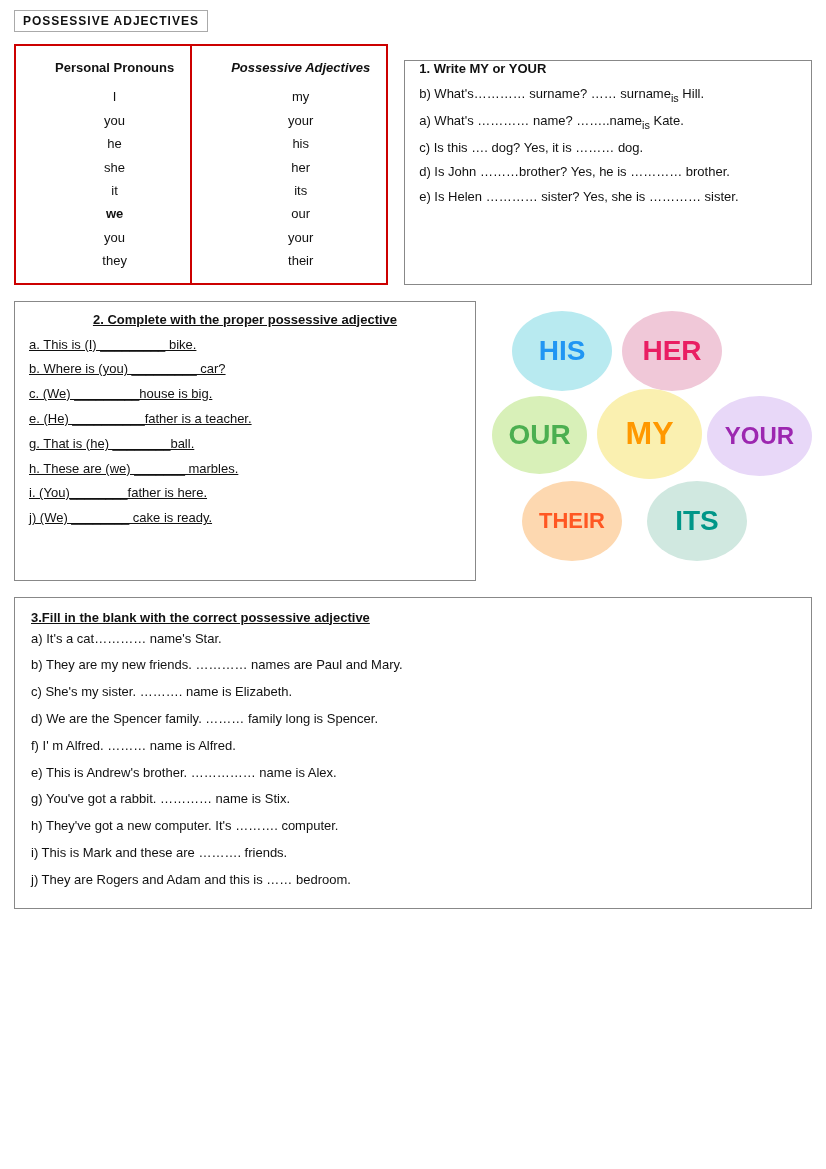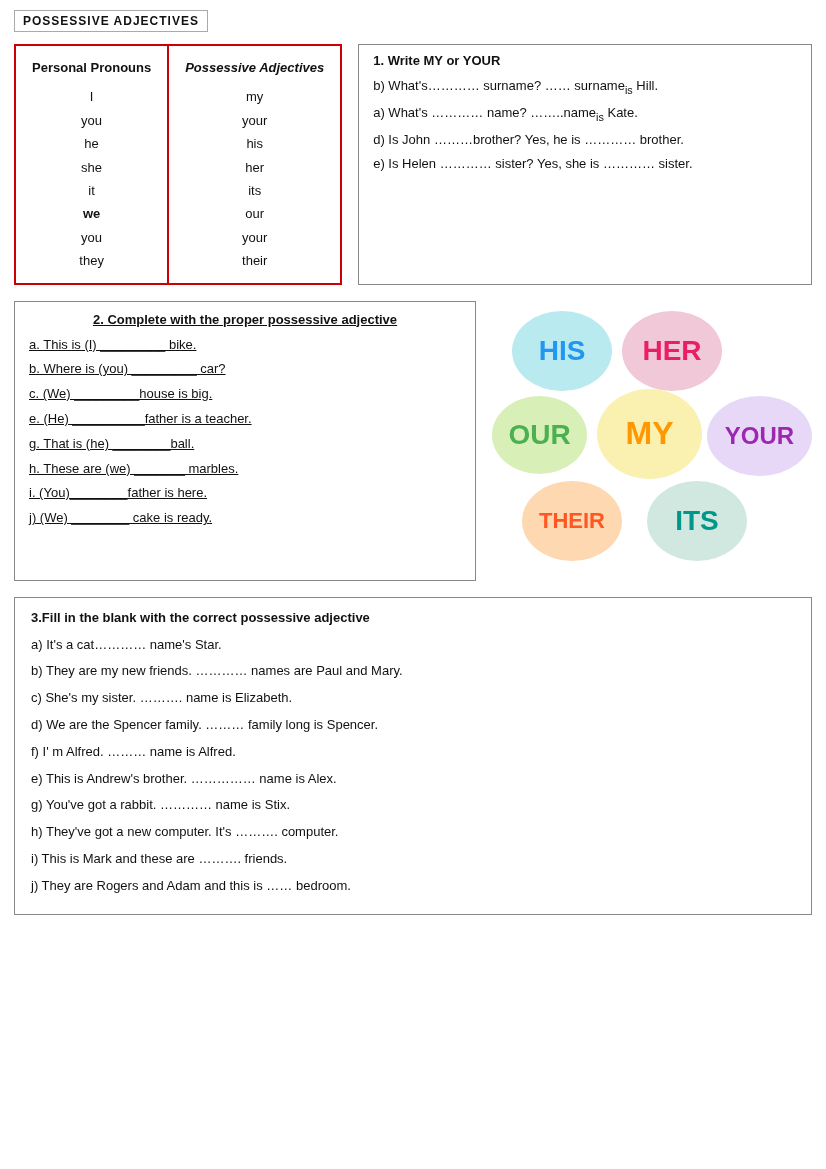--- a/index.html
+++ b/index.html
@@ -35,20 +35,21 @@
       display: flex;
       gap: 0;
       border: 2px solid #c00;
       min-width: 220px;
     }
 
     .pronoun-col, .adjective-col {
       padding: 10px 16px;
       text-align: center;
       line-height: 1.8;
+      margin-left: 23px;
     }
 
     .pronoun-col {
       border-right: 2px solid #c00;
       min-width: 100px;
     }
 
     .pronoun-col .col-title {
       font-weight: bold;
       font-size: 13px;
@@ -62,23 +63,24 @@
       margin-bottom: 6px;
     }
 
     .pronoun-col .items, .adjective-col .items {
       font-size: 13px;
     }
 
     
     .exercise1-box {
       border: 1px solid #888;
-      padding: 8px 14px;
+      padding: 0 14px;
       flex: 1;
       font-size: 13px;
+      margin-top: 16px;
     }
 
     .exercise1-box .ex-title {
       font-weight: bold;
       margin-bottom: 8px;
     }
 
     .exercise1-box .ex-item {
       margin-bottom: 5px;
       line-height: 1.5;
@@ -198,21 +200,22 @@
     
     .exercise3-box {
       border: 1px solid #888;
       padding: 12px 16px;
       font-size: 13px;
       margin-top: 8px;
     }
 
     .exercise3-box .ex-title {
       font-weight: bold;
-      margin-bottom: 10px;
+      margin-bottom: 4px;
+      text-decoration: underline;
     }
 
     .exercise3-box .ex-item {
       margin-bottom: 6px;
       line-height: 1.6;
     }
   </style>
 </head>
 <body>
 
@@ -250,20 +253,21 @@
         <div>your</div>
         <div>their</div>
       </div>
     </div>
   </div>
 
   <div class="exercise1-box">
     <div class="ex-title">1. Write MY or YOUR</div>
     <div class="ex-item">b)  What's………… surname? …… surname<sub>is</sub> Hill.</div>
     <div class="ex-item">a)  What's ………… name? ……..name<sub>is</sub> Kate.</div>
+    <div class="ex-item">c)  Is this …. dog? Yes, it is ……… dog.</div>
     <div class="ex-item">d)  Is John ………brother? Yes, he is ………… brother.</div>
     <div class="ex-item">e)  Is Helen ………… sister? Yes, she is ………… sister.</div>
   </div>
 </div>
 
 
 <div class="middle-section">
 
   <div class="exercise2-box">
     <div class="ex-title">2.  Complete with the proper possessive adjective</div>

